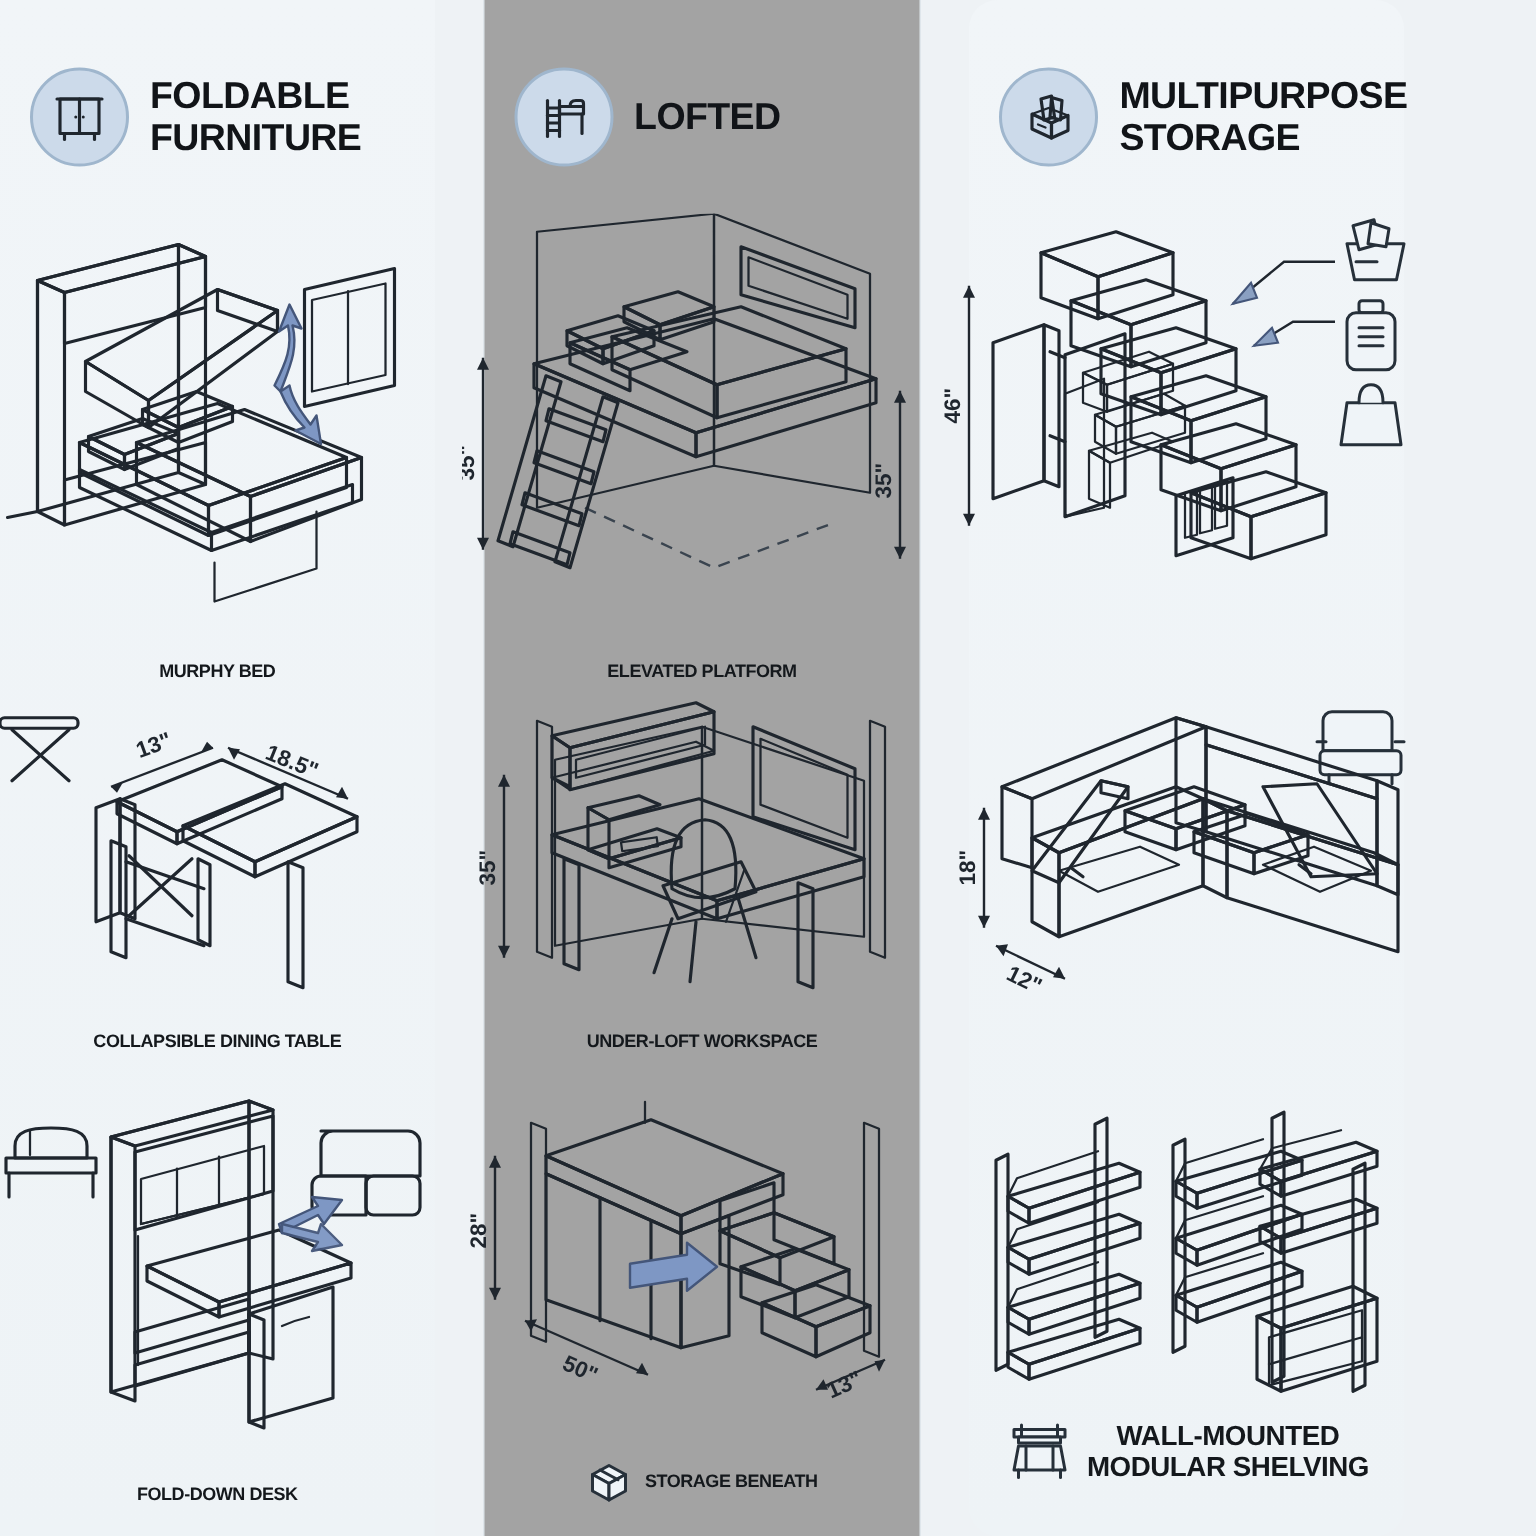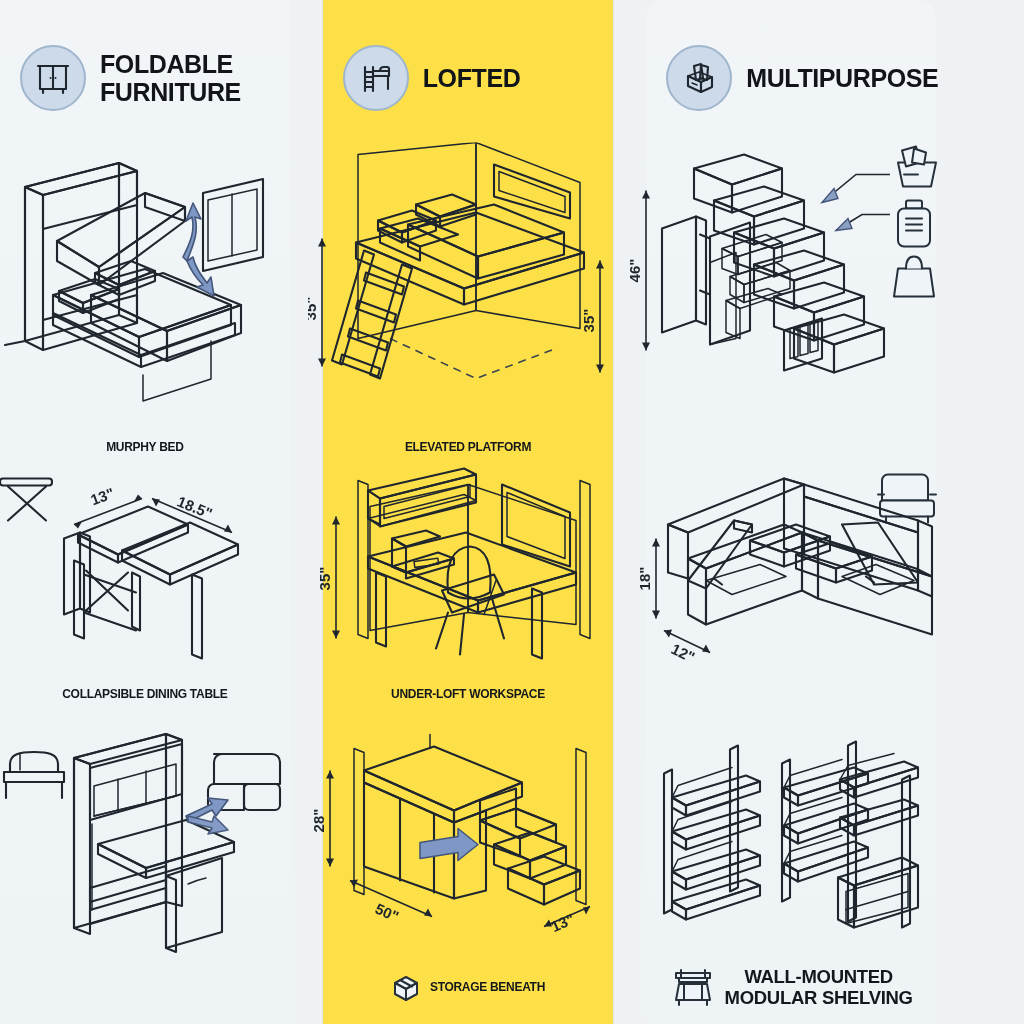--- a/index.html
+++ b/index.html
@@ -4,42 +4,42 @@
 <style>
   html,body{margin:0;padding:0;}
   body{
     width:1024px;height:1024px;overflow:hidden;
     font-family:"Liberation Sans","DejaVu Sans",sans-serif;
     background:#eef2f5;
   }
   .board{position:relative;width:936px;height:1024px;display:flex;gap:33px;}
   .col{position:relative;height:1024px;box-sizing:border-box;}
   .col-a{width:341px;background:linear-gradient(180deg,#f1f5f8 0%,#eef3f6 100%);}
-  .col-b{width:342px;background:#fde047;box-shadow:-1px 0 0 #dfe6eb,1px 0 0 #dfe6eb;}
+  .col-b{width:342px;background:#a3a3a3;box-shadow:-1px 0 0 #dfe6eb,1px 0 0 #dfe6eb;}
   .col-c{width:341px;background:linear-gradient(180deg,#f1f5f8 0%,#eef3f6 100%);border-radius:19px;}
 
   
   .hdr{position:absolute;top:30px;left:0;width:100%;height:95px;display:flex;align-items:center;padding-left:20px;box-sizing:border-box;}
   .hdr-badge{width:62px;height:62px;border-radius:50%;background:#ccdaea;border:2px solid #9fb6cd;
              display:flex;align-items:center;justify-content:center;flex:0 0 auto;}
   .hdr-badge svg{display:block;}
   .hdr-title{margin-left:14px;font-weight:700;font-size:25px;line-height:1.12;letter-spacing:-0.4px;
              color:#111418;text-transform:uppercase;font-stretch:condensed;}
 
   
   .cell{position:absolute;left:0;width:100%;box-sizing:border-box;}
   .r1{top:140px;height:320px;}
   .r2{top:462px;height:245px;}
   .r3{top:709px;height:300px;}
   .art{position:relative;width:100%;height:calc(100% - 40px);}
   .art svg{position:absolute;left:50%;top:50%;transform:translate(-50%,-50%);}
   .cap{position:absolute;bottom:6px;left:0;width:100%;text-align:center;
        font-weight:700;font-size:12px;letter-spacing:-0.3px;color:#14181c;
        text-transform:uppercase;line-height:1.12;font-stretch:condensed;}
-  .cap.two{bottom:0;font-size:18.5px;text-align:center;}
+  .cap.two{bottom:20px;font-size:18.5px;text-align:center;}
   .cap-row{display:flex;align-items:center;justify-content:center;gap:9px;}
   .cap-row svg{flex:0 0 auto;}
 
   
   .ink{stroke:#1f262e;fill:none;stroke-width:2.1;stroke-linejoin:round;stroke-linecap:round;}
   .ink-thin{stroke:#1f262e;fill:none;stroke-width:1.5;stroke-linejoin:round;stroke-linecap:round;}
   .dim{stroke:#1f262e;fill:none;stroke-width:1.6;}
   .dimtxt{fill:#1f262e;font-size:15px;font-weight:700;font-family:"Liberation Sans",sans-serif;}
   .ico{stroke:#26303a;fill:#eff4f8;stroke-width:2;stroke-linejoin:round;stroke-linecap:round;}
 </style>
@@ -207,20 +207,21 @@
           <polygon points="100,164 176,142 176,156 100,178" fill="#e9be8e" class="ink"></polygon>
           <polygon points="100,186 176,164 176,178 100,200" fill="#e9be8e" class="ink"></polygon>
           <line x1="102" y1="100" x2="102" y2="186" class="ink-thin"></line>
 
           <g fill="#7e97c4" stroke="#44567a" stroke-width="1.6" stroke-linejoin="round">
             <path d="M196,92 L222,80 L218,74 L238,76 L226,92 L222,86 L198,98 Z"></path>
             <path d="M198,98 L222,104 L218,110 L238,106 L224,92 L222,98 L198,92 Z" opacity="0.95"></path>
           </g>
         </svg>
       </div>
+      <div class="cap">FOLD-DOWN DESK</div>
     </div>
   </div>
 
   <div class="col col-b">
 
     <div class="hdr">
       <div class="hdr-badge">
         <svg width="40" height="40" viewBox="0 0 40 40">
           <line x1="9" y1="9" x2="9" y2="33" class="ink"></line>
           <line x1="17" y1="9" x2="17" y2="33" class="ink"></line>
@@ -415,20 +416,21 @@
           <polygon points="9,18 20,14 33,19 22,24" fill="#fff" class="ink-thin"></polygon>
           <polygon points="9,18 22,24 22,34 9,28" fill="#fff" class="ink"></polygon>
           <polygon points="22,24 33,19 33,29 22,34" fill="#eef3f7" class="ink"></polygon>
           <polygon points="15,8 22,6 24,20 17,22" fill="#fff" class="ink"></polygon>
           <polygon points="22,7 29,9 28,22 21,20" fill="#fff" class="ink"></polygon>
           <line x1="13" y1="25" x2="18" y2="27" class="ink-thin"></line>
         </svg>
       </div>
       <div class="hdr-title">
         <div>MULTIPURPOSE</div>
+        <div>STORAGE</div>
       </div>
     </div>
 
     <div class="cell r1">
       <div class="art">
         <svg width="330" height="275" viewBox="0 0 330 275">
 
           <polygon points="68,26 118,12 156,26 106,42" fill="#f0c99c" class="ink"></polygon>
           <polygon points="68,26 106,42 106,70 68,56" fill="#dfb182" class="ink"></polygon>
           <polygon points="106,42 156,26 156,54 106,70" fill="#e2b887" class="ink"></polygon>

